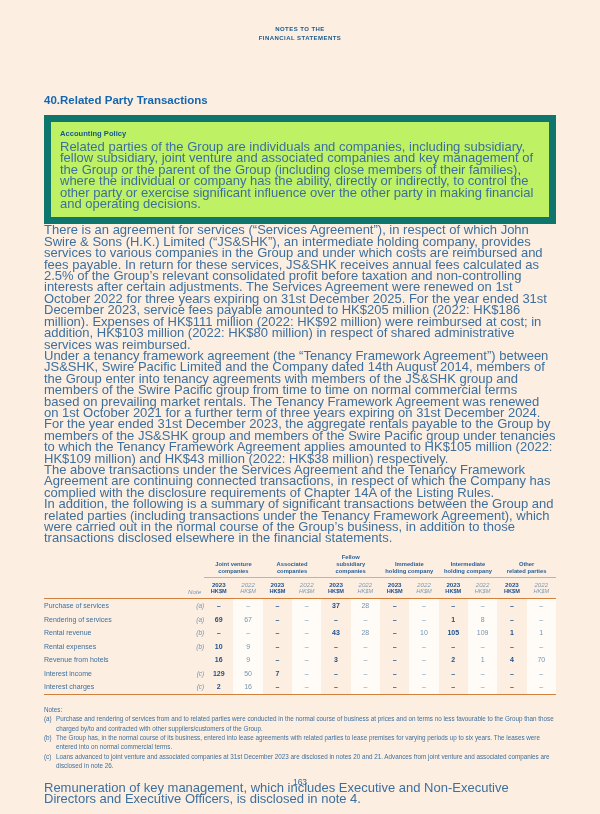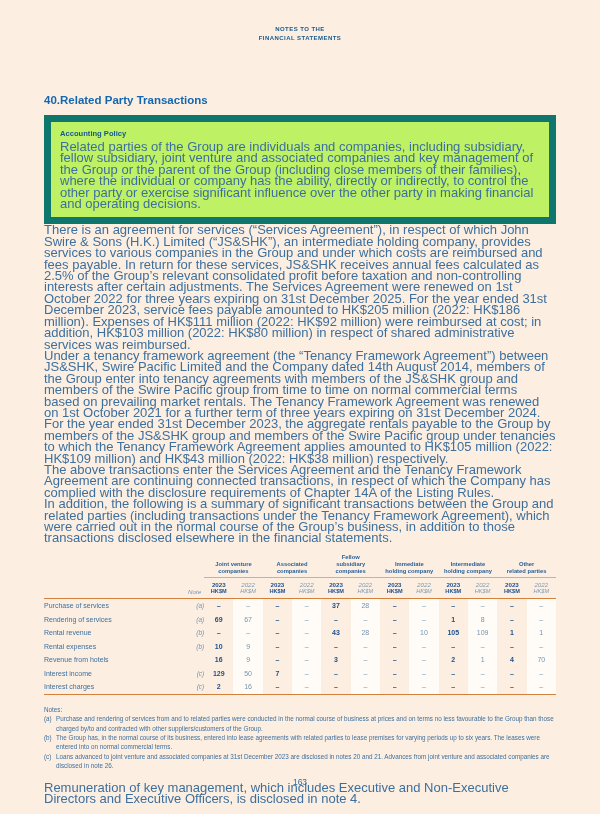--- a/index.html
+++ b/index.html
@@ -116,21 +116,21 @@
 
     <div class="section-title">40.Related Party Transactions</div>
 
     <div class="policy-box">
       <div class="policy-title">Accounting Policy</div>
       <div class="policy-body">Related parties of the Group are individuals and companies, including subsidiary, fellow subsidiary, joint venture and associated companies and key management of the Group or the parent of the Group (including close members of their families), where the individual or company has the ability, directly or indirectly, to control the other party or exercise significant influence over the other party in making financial and operating decisions.</div>
     </div>
 
     <p class="para">There is an agreement for services (“Services Agreement”), in respect of which John Swire &amp; Sons (H.K.) Limited (“JS&amp;SHK”), an intermediate holding company, provides services to various companies in the Group and under which costs are reimbursed and fees payable. In return for these services, JS&amp;SHK receives annual fees calculated as 2.5% of the Group’s relevant consolidated profit before taxation and non-controlling interests after certain adjustments. The Services Agreement were renewed on 1st October 2022 for three years expiring on 31st December 2025. For the year ended 31st December 2023, service fees payable amounted to HK$205 million (2022: HK$186 million). Expenses of HK$111 million (2022: HK$92 million) were reimbursed at cost; in addition, HK$103 million (2022: HK$80 million) in respect of shared administrative services was reimbursed.</p>
     <p class="para">Under a tenancy framework agreement (the “Tenancy Framework Agreement”) between JS&amp;SHK, Swire Pacific Limited and the Company dated 14th August 2014, members of the Group enter into tenancy agreements with members of the JS&amp;SHK group and members of the Swire Pacific group from time to time on normal commercial terms based on prevailing market rentals. The Tenancy Framework Agreement was renewed on 1st October 2021 for a further term of three years expiring on 31st December 2024. For the year ended 31st December 2023, the aggregate rentals payable to the Group by members of the JS&amp;SHK group and members of the Swire Pacific group under tenancies to which the Tenancy Framework Agreement applies amounted to HK$105 million (2022: HK$109 million) and HK$43 million (2022: HK$38 million) respectively.</p>
-    <p class="para">The above transactions enter the Services Agreement and the Tenancy Framework Agreement are continuing connected transactions, in respect of which the Company has complied with the disclosure requirements of Chapter 14A of the Listing Rules.</p>
+    <p class="para">The above transactions under the Services Agreement and the Tenancy Framework Agreement are continuing connected transactions, in respect of which the Company has complied with the disclosure requirements of Chapter 14A of the Listing Rules.</p>
     <p class="para">In addition, the following is a summary of significant transactions between the Group and related parties (including transactions under the Tenancy Framework Agreement), which were carried out in the normal course of the Group’s business, in addition to those transactions disclosed elsewhere in the financial statements.</p>
 
     <table class="rpt-table">
       <colgroup id="rpt-cols">
           <col class="c-label">
           <col class="c-note">
           <col class="c-val">
           <col class="c-val">
           <col class="c-val">
           <col class="c-val">

